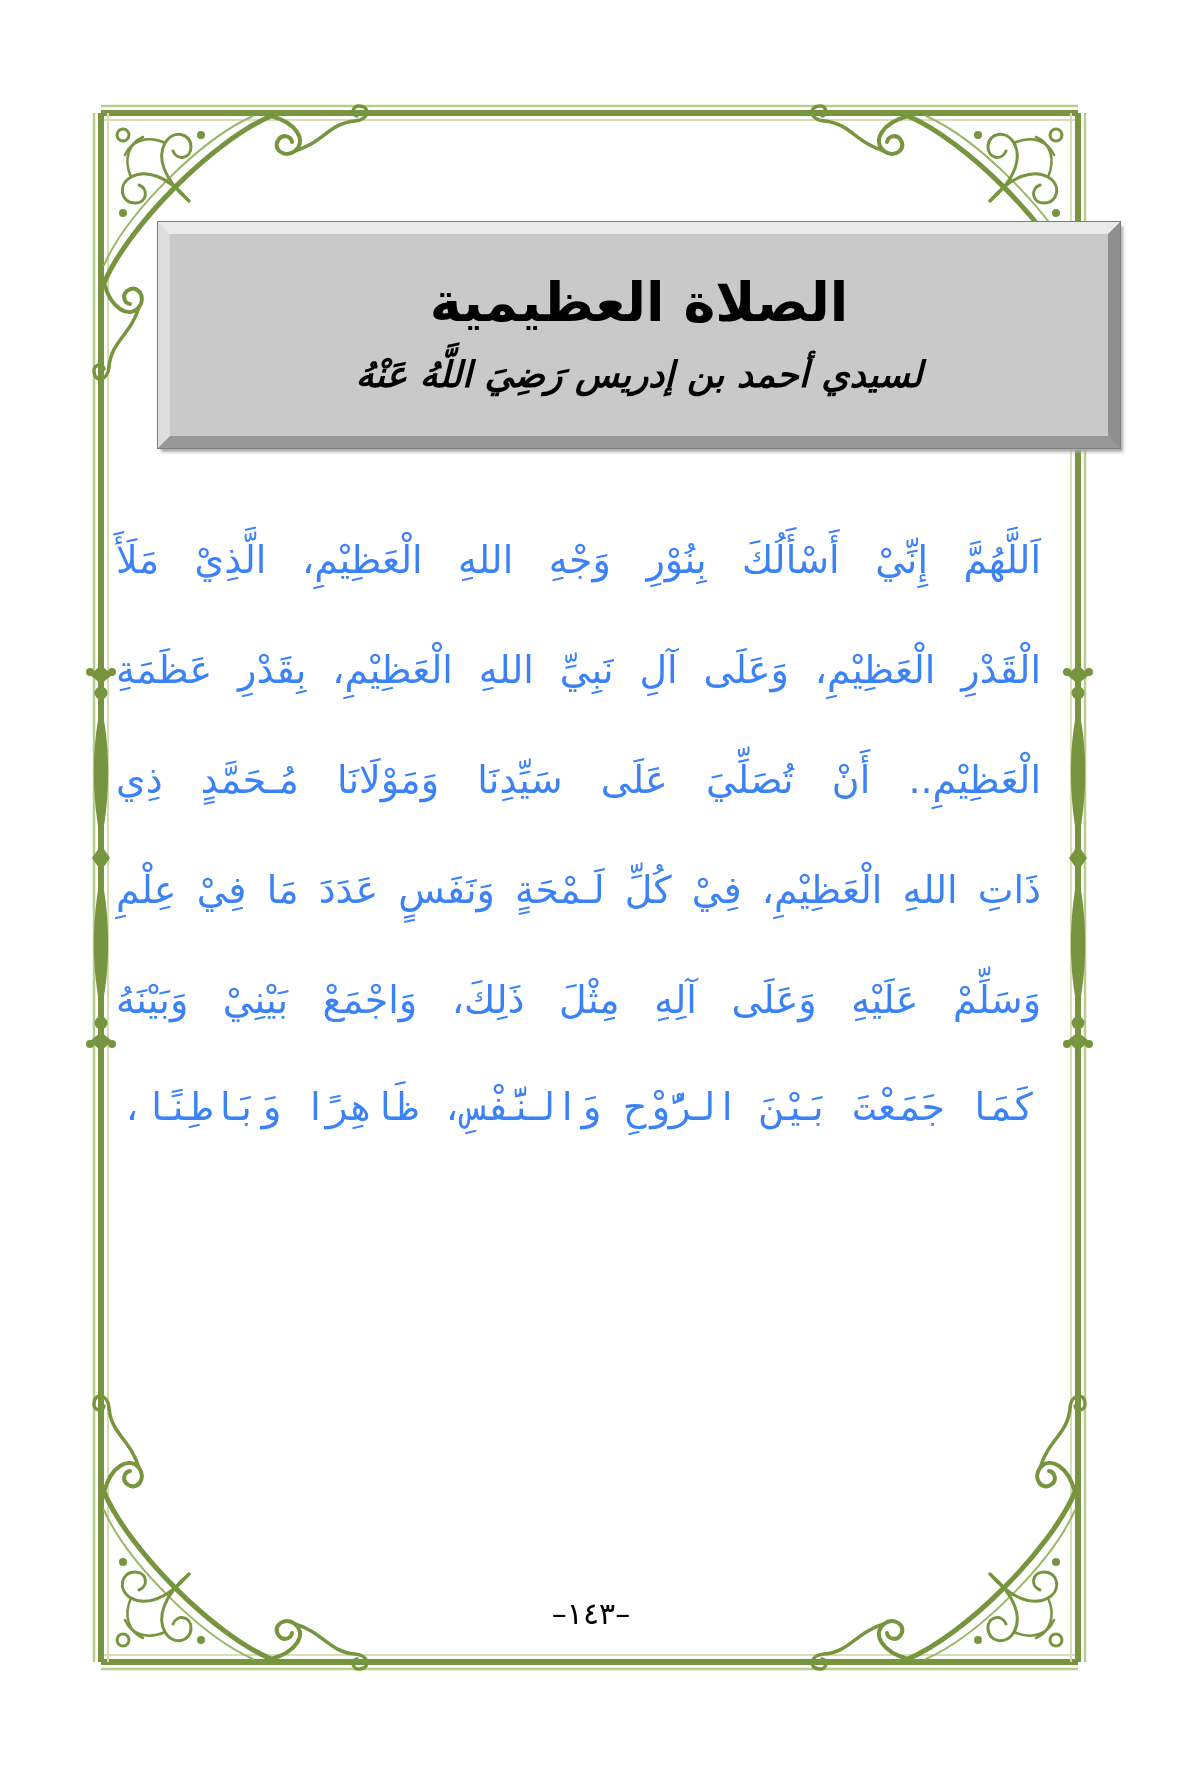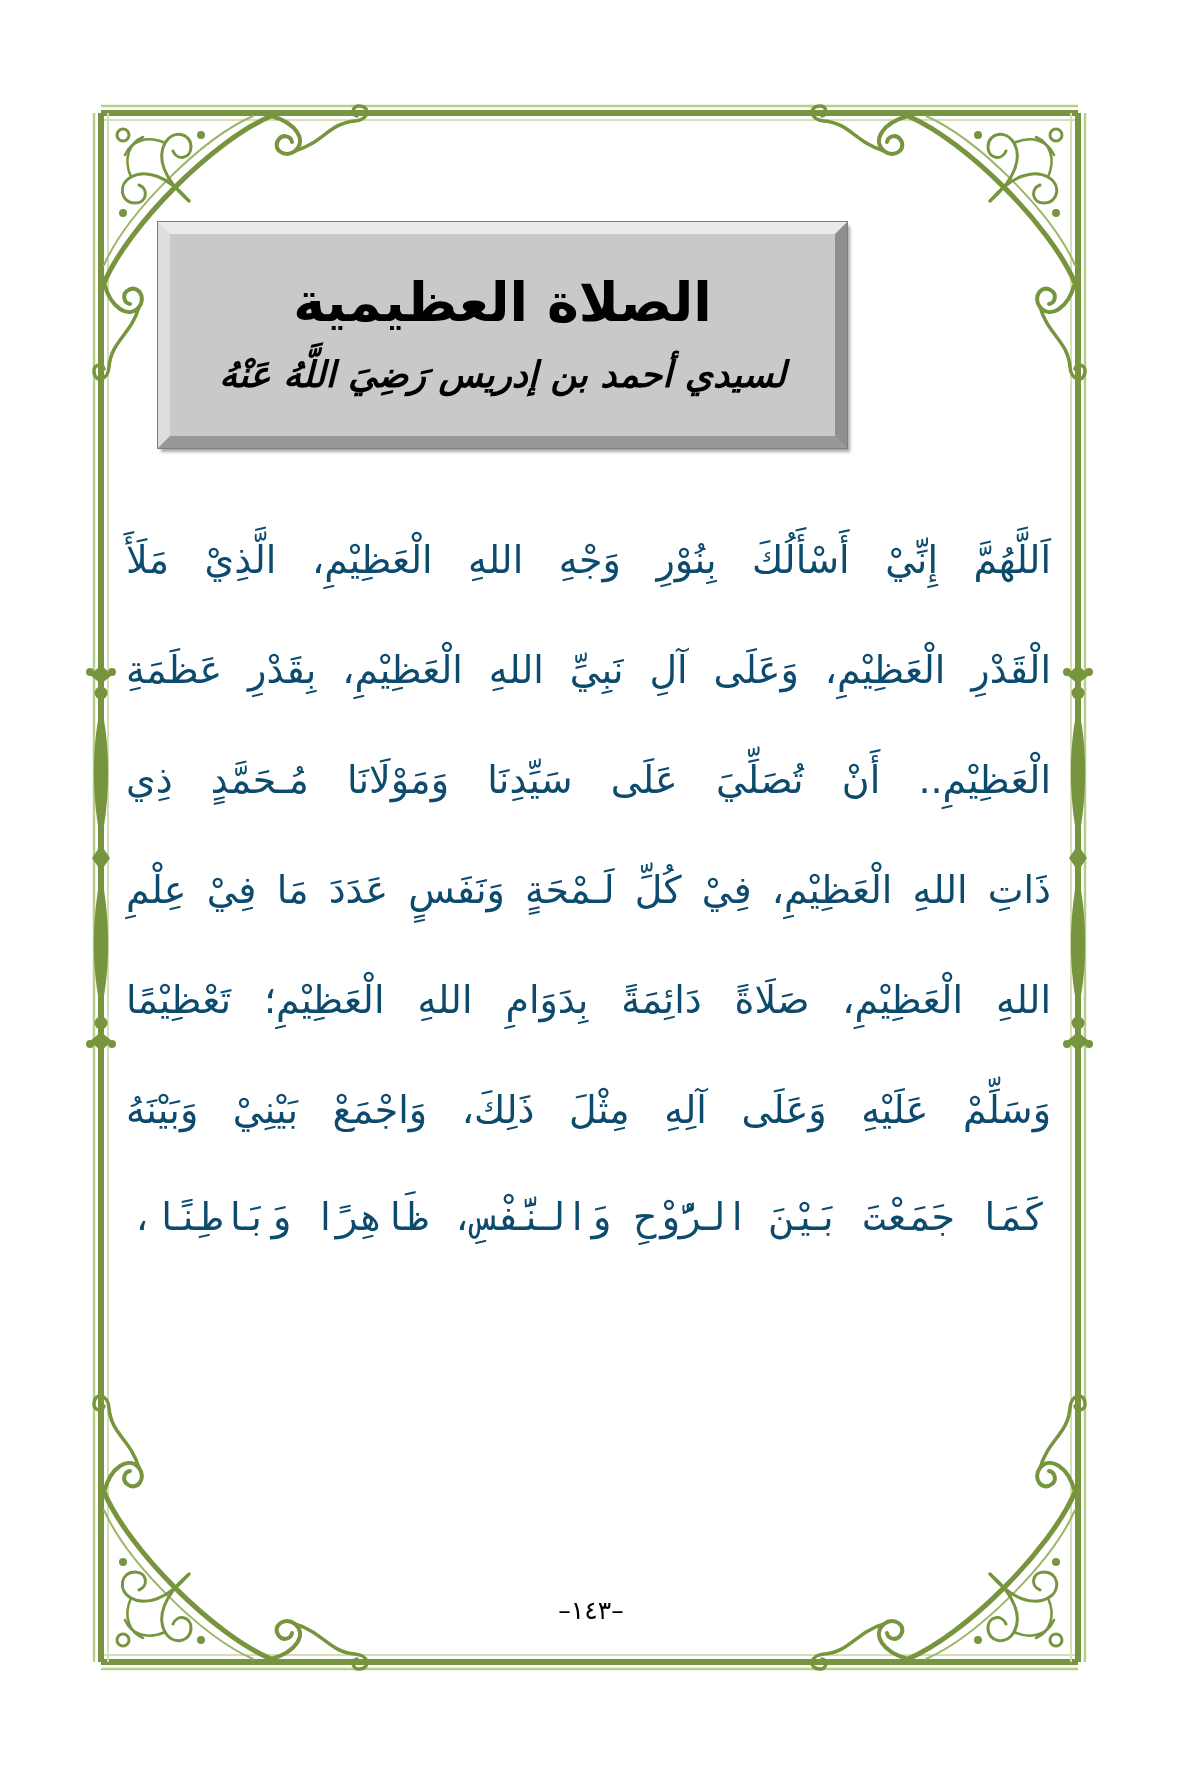--- a/index.html
+++ b/index.html
@@ -21,21 +21,21 @@
     top: 0;
   }
   .ln-dark  { stroke: #76953e; stroke-width: 6; }
   .ln-light { stroke: #b9cd90; stroke-width: 2.5; }
   .ln-faint { stroke: #d4e0b4; stroke-width: 2; }
 
   .title-box {
     position: absolute;
     left: 158px;
     top: 222px;
-    width: 689px;
+    width: 962px;
     height: 226px;
     box-sizing: border-box;
     background: #c9c9c9;
     border: 12px solid;
     border-color: #eaeaea #8f8f8f #989898 #dddddd;
     box-shadow: 0 0 0 1px #7e7e7e, 3px 4px 3px #a8a8a8;
     display: flex;
     flex-direction: column;
     align-items: center;
     justify-content: center;
@@ -52,25 +52,25 @@
     direction: rtl;
     font-size: 36px;
     font-weight: 700;
     font-style: italic;
     color: #000000;
     line-height: 1.3;
   }
 
   .prayer {
     position: absolute;
-    left: 126px;
+    left: 116px;
     top: 505px;
     width: 925px;
     direction: rtl;
-    color: #0c4a6e;
+    color: #3b82f6;
     font-size: 38px;
     font-weight: 500;
   }
   .prayer-line {
     height: 110px;
     line-height: 110px;
     text-align: justify;
     text-align-last: justify;
     overflow: visible;
   }
@@ -80,21 +80,21 @@
     font-family: Liberation Mono, monospace;
   }
 
   .page-number {
     position: absolute;
     left: 0;
     right: 0;
     top: 1596px;
     text-align: center;
     direction: rtl;
-    font-size: 25px;
+    font-size: 30px;
     font-weight: 500;
     color: #000000;
   }
 </style>
 </head>
 <body>
 
 <div class="page">
 
   <svg class="frame" width="1182" height="1773" viewBox="0 0 1182 1773" aria-hidden="true">
@@ -160,20 +160,19 @@
   <div class="title-box">
     <div class="box-title">الصلاة العظيمية</div>
     <div class="box-subtitle">لسيدي أحمد بن إدريس رَضِيَ اللَّهُ عَنْهُ</div>
   </div>
 
   <div class="prayer">
     <div class="prayer-line">اَللَّهُمَّ إِنِّيْ أَسْأَلُكَ بِنُوْرِ وَجْهِ اللهِ الْعَظِيْمِ، الَّذِيْ مَلَأَ</div>
     <div class="prayer-line">الْقَدْرِ الْعَظِيْمِ، وَعَلَى آلِ نَبِيِّ اللهِ الْعَظِيْمِ، بِقَدْرِ عَظَمَةِ</div>
     <div class="prayer-line">الْعَظِيْمِ.. أَنْ تُصَلِّيَ عَلَى سَيِّدِنَا وَمَوْلَانَا مُـحَمَّدٍ ذِي</div>
     <div class="prayer-line">ذَاتِ اللهِ الْعَظِيْمِ، فِيْ كُلِّ لَـمْحَةٍ وَنَفَسٍ عَدَدَ مَا فِيْ عِلْمِ</div>
-    <div class="prayer-line">اللهِ الْعَظِيْمِ، صَلَاةً دَائِمَةً بِدَوَامِ اللهِ الْعَظِيْمِ؛ تَعْظِيْمًا</div>
     <div class="prayer-line">وَسَلِّمْ عَلَيْهِ وَعَلَى آلِهِ مِثْلَ ذَلِكَ، وَاجْمَعْ بَيْنِيْ وَبَيْنَهُ</div>
     <div class="prayer-line centered">كَمَا جَمَعْتَ بَيْنَ الرُّوْحِ وَالنَّفْسِ، ظَاهِرًا وَبَاطِنًا،</div>
   </div>
 
   <div class="page-number">–١٤٣–</div>
 
 </div>
 
 </body></html>

